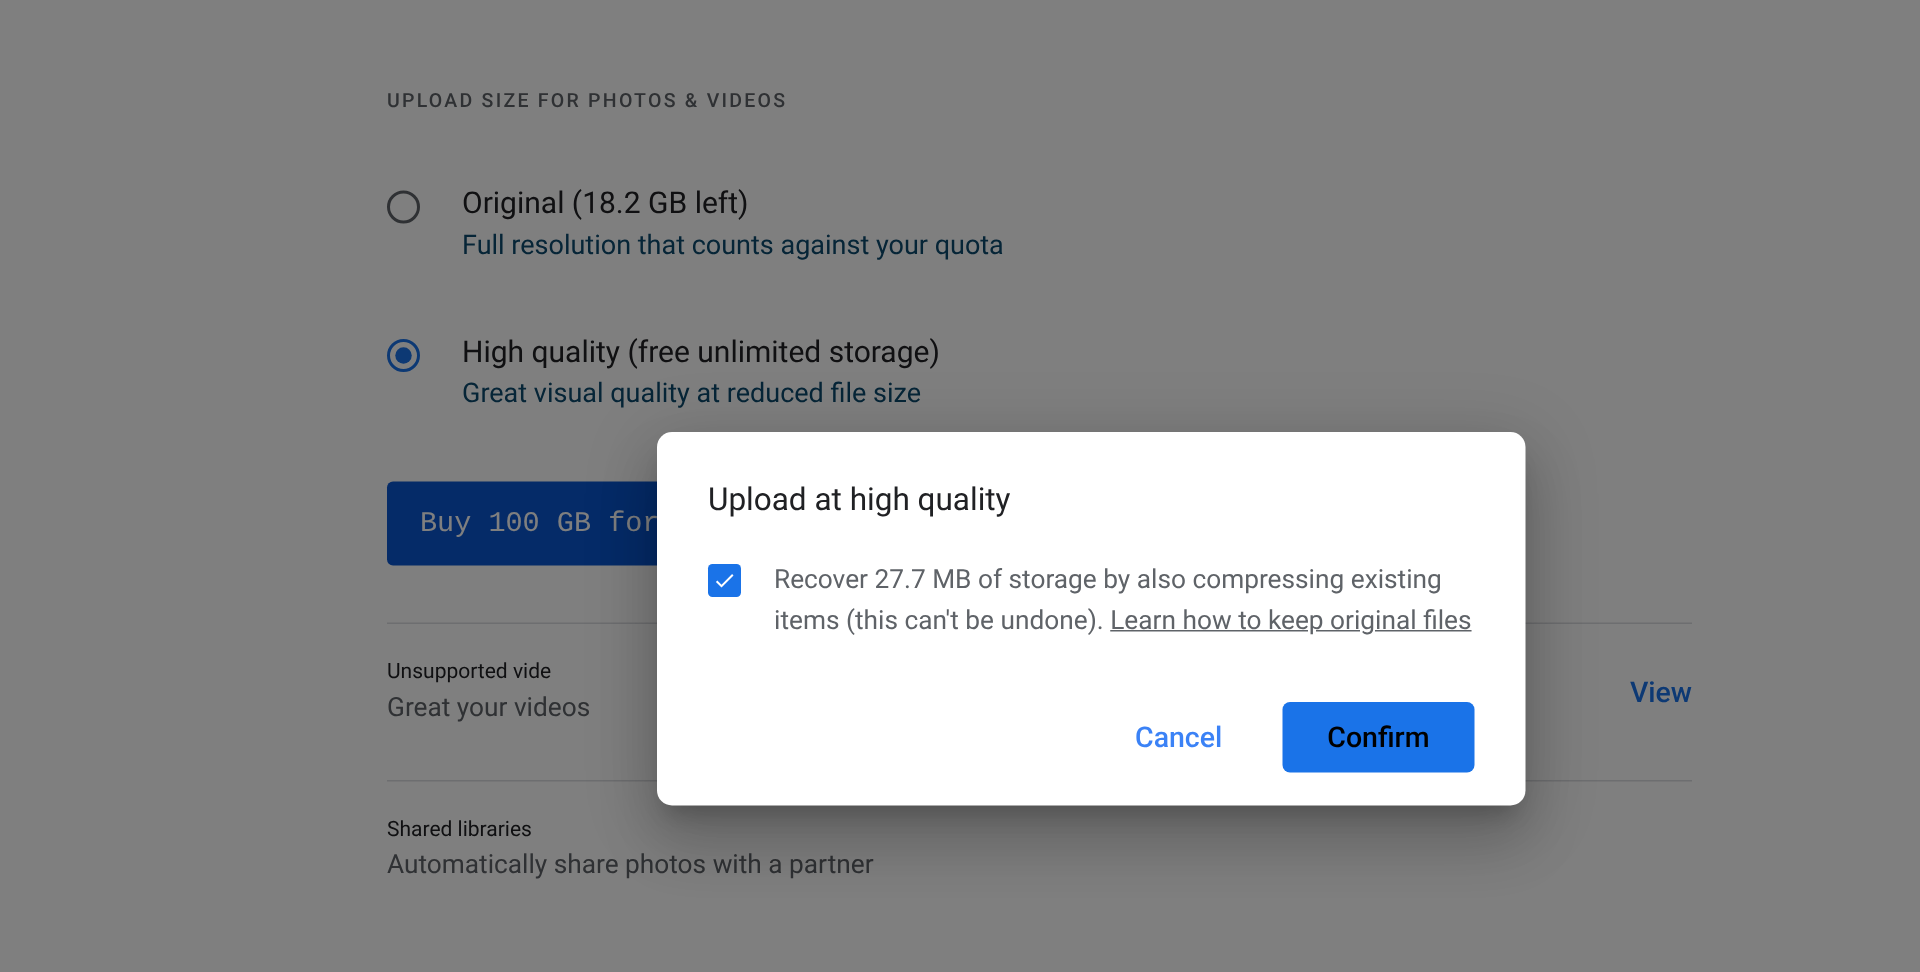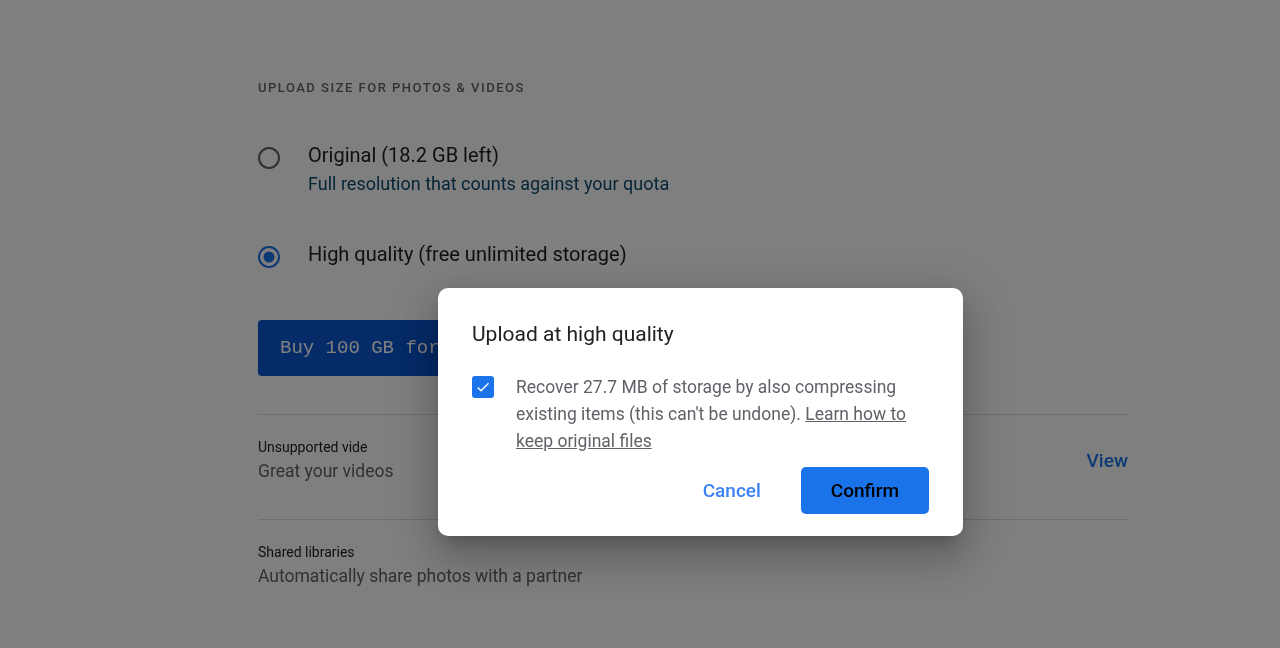--- a/index.html
+++ b/index.html
@@ -15,21 +15,21 @@
       overflow: hidden;
       position: relative;
     }
     .backdrop {
       position: absolute;
       inset: 0;
       background: rgba(0,0,0,0.5);
       z-index: 10;
     }
     .content {
-      padding: 80px 0 0 258px;
+      padding: 60px 0 0 258px;
       width: 1084px;
     }
     .section-heading {
       font-size: 13px;
       font-weight: 500;
       letter-spacing: 1.5px;
       color: #5f6368;
       text-transform: uppercase;
     }
     .radio-group {
@@ -115,37 +115,37 @@
       font-weight: 500;
       cursor: pointer;
       padding-top: 10px;
     }
 
     
     .dialog {
       position: absolute;
       left: 438px;
       top: 288px;
-      width: 525px;
+      width: 579px;
       background: #fff;
       border-radius: 10px;
       box-shadow: 0 24px 38px 3px rgba(0,0,0,0.14), 0 9px 46px 8px rgba(0,0,0,0.12), 0 11px 15px -7px rgba(0,0,0,0.2);
       z-index: 20;
       padding: 34px 34px 22px 34px;
     }
     .dialog-title {
       font-size: 21px;
       color: #202124;
       font-weight: 400;
       margin-bottom: 28px;
     }
     .dialog-body {
       display: flex;
       gap: 22px;
-      margin-bottom: 12px;
+      margin-bottom: 40px;
       align-items: flex-start;
     }
     .checkbox {
       width: 22px;
       height: 22px;
       background: #1a73e8;
       border-radius: 3px;
       flex-shrink: 0;
       position: relative;
       margin-top: 2px;
@@ -206,20 +206,21 @@
       <div>
         <div class="radio-label">Original (18.2 GB left)</div>
         <div class="radio-sub">Full resolution that counts against your quota</div>
       </div>
     </div>
 
     <div class="radio-row">
       <div class="radio selected"></div>
       <div>
         <div class="radio-label">High quality (free unlimited storage)</div>
+        <div class="radio-sub">Great visual quality at reduced file size</div>
       </div>
     </div>
   </div>
 
   <button class="buy-button">
     <span>Buy 100 GB for </span><span class="underline">d</span>
   </button>
 
   <hr class="divider">
 

